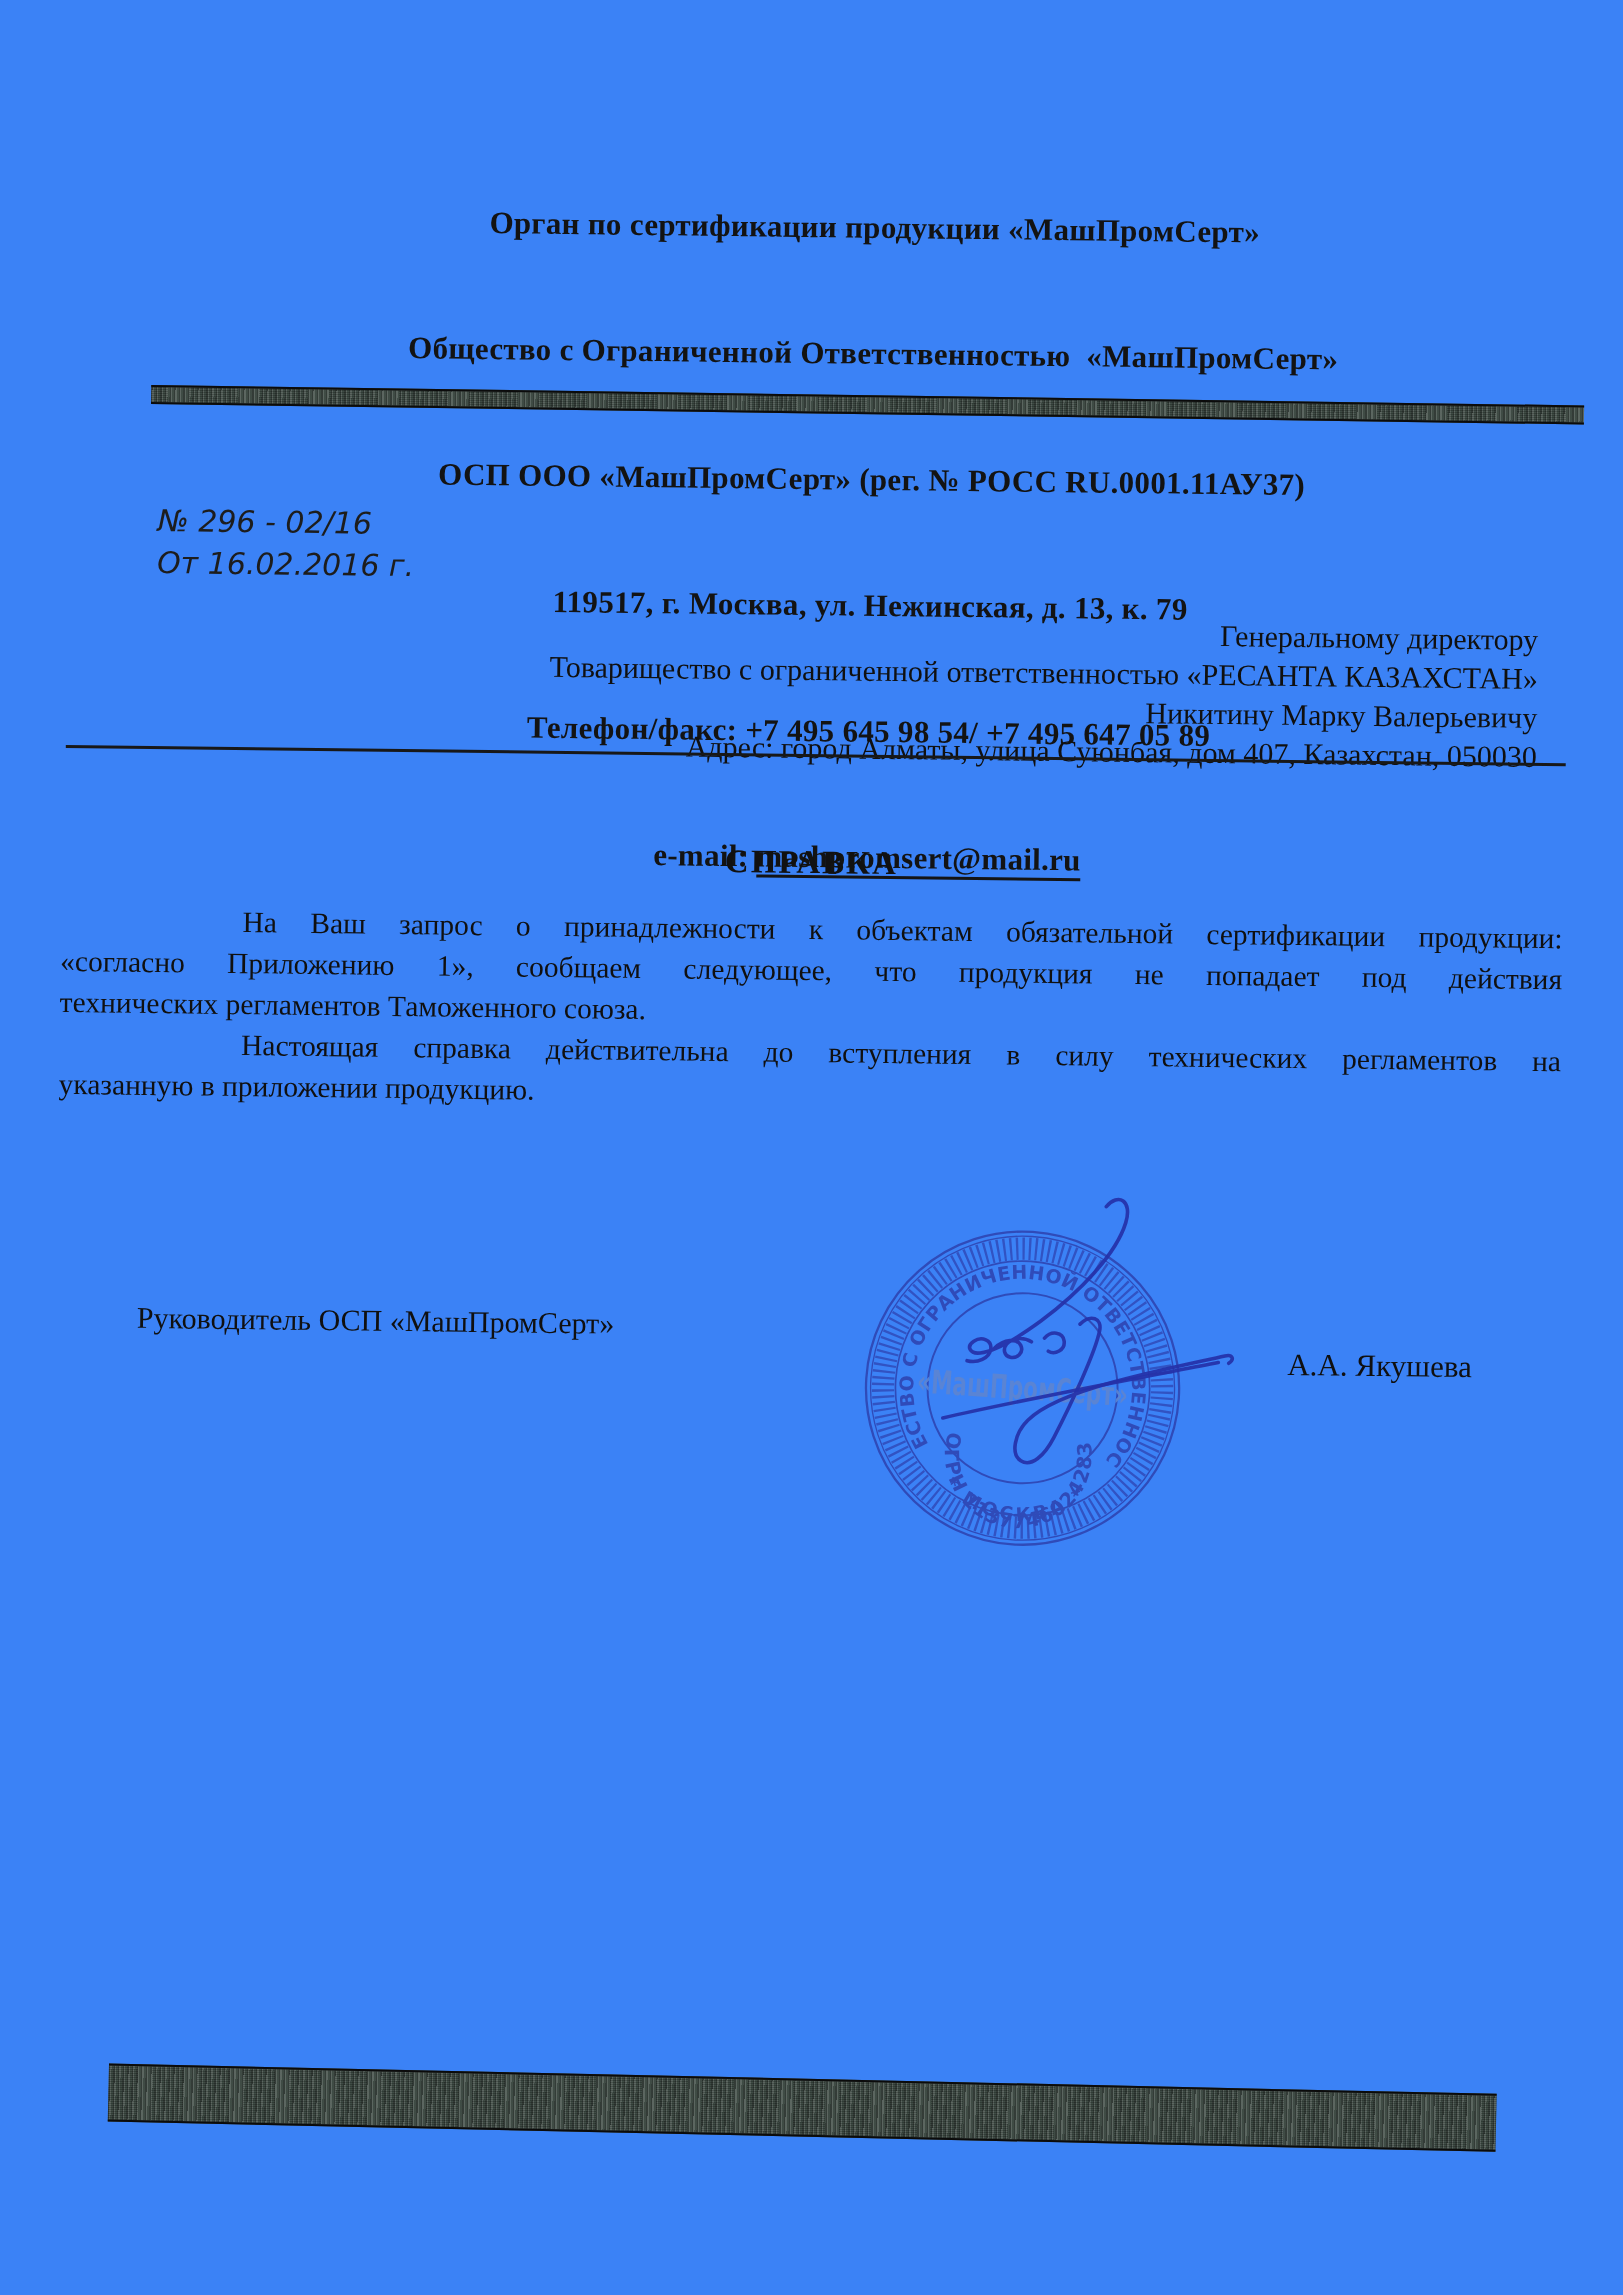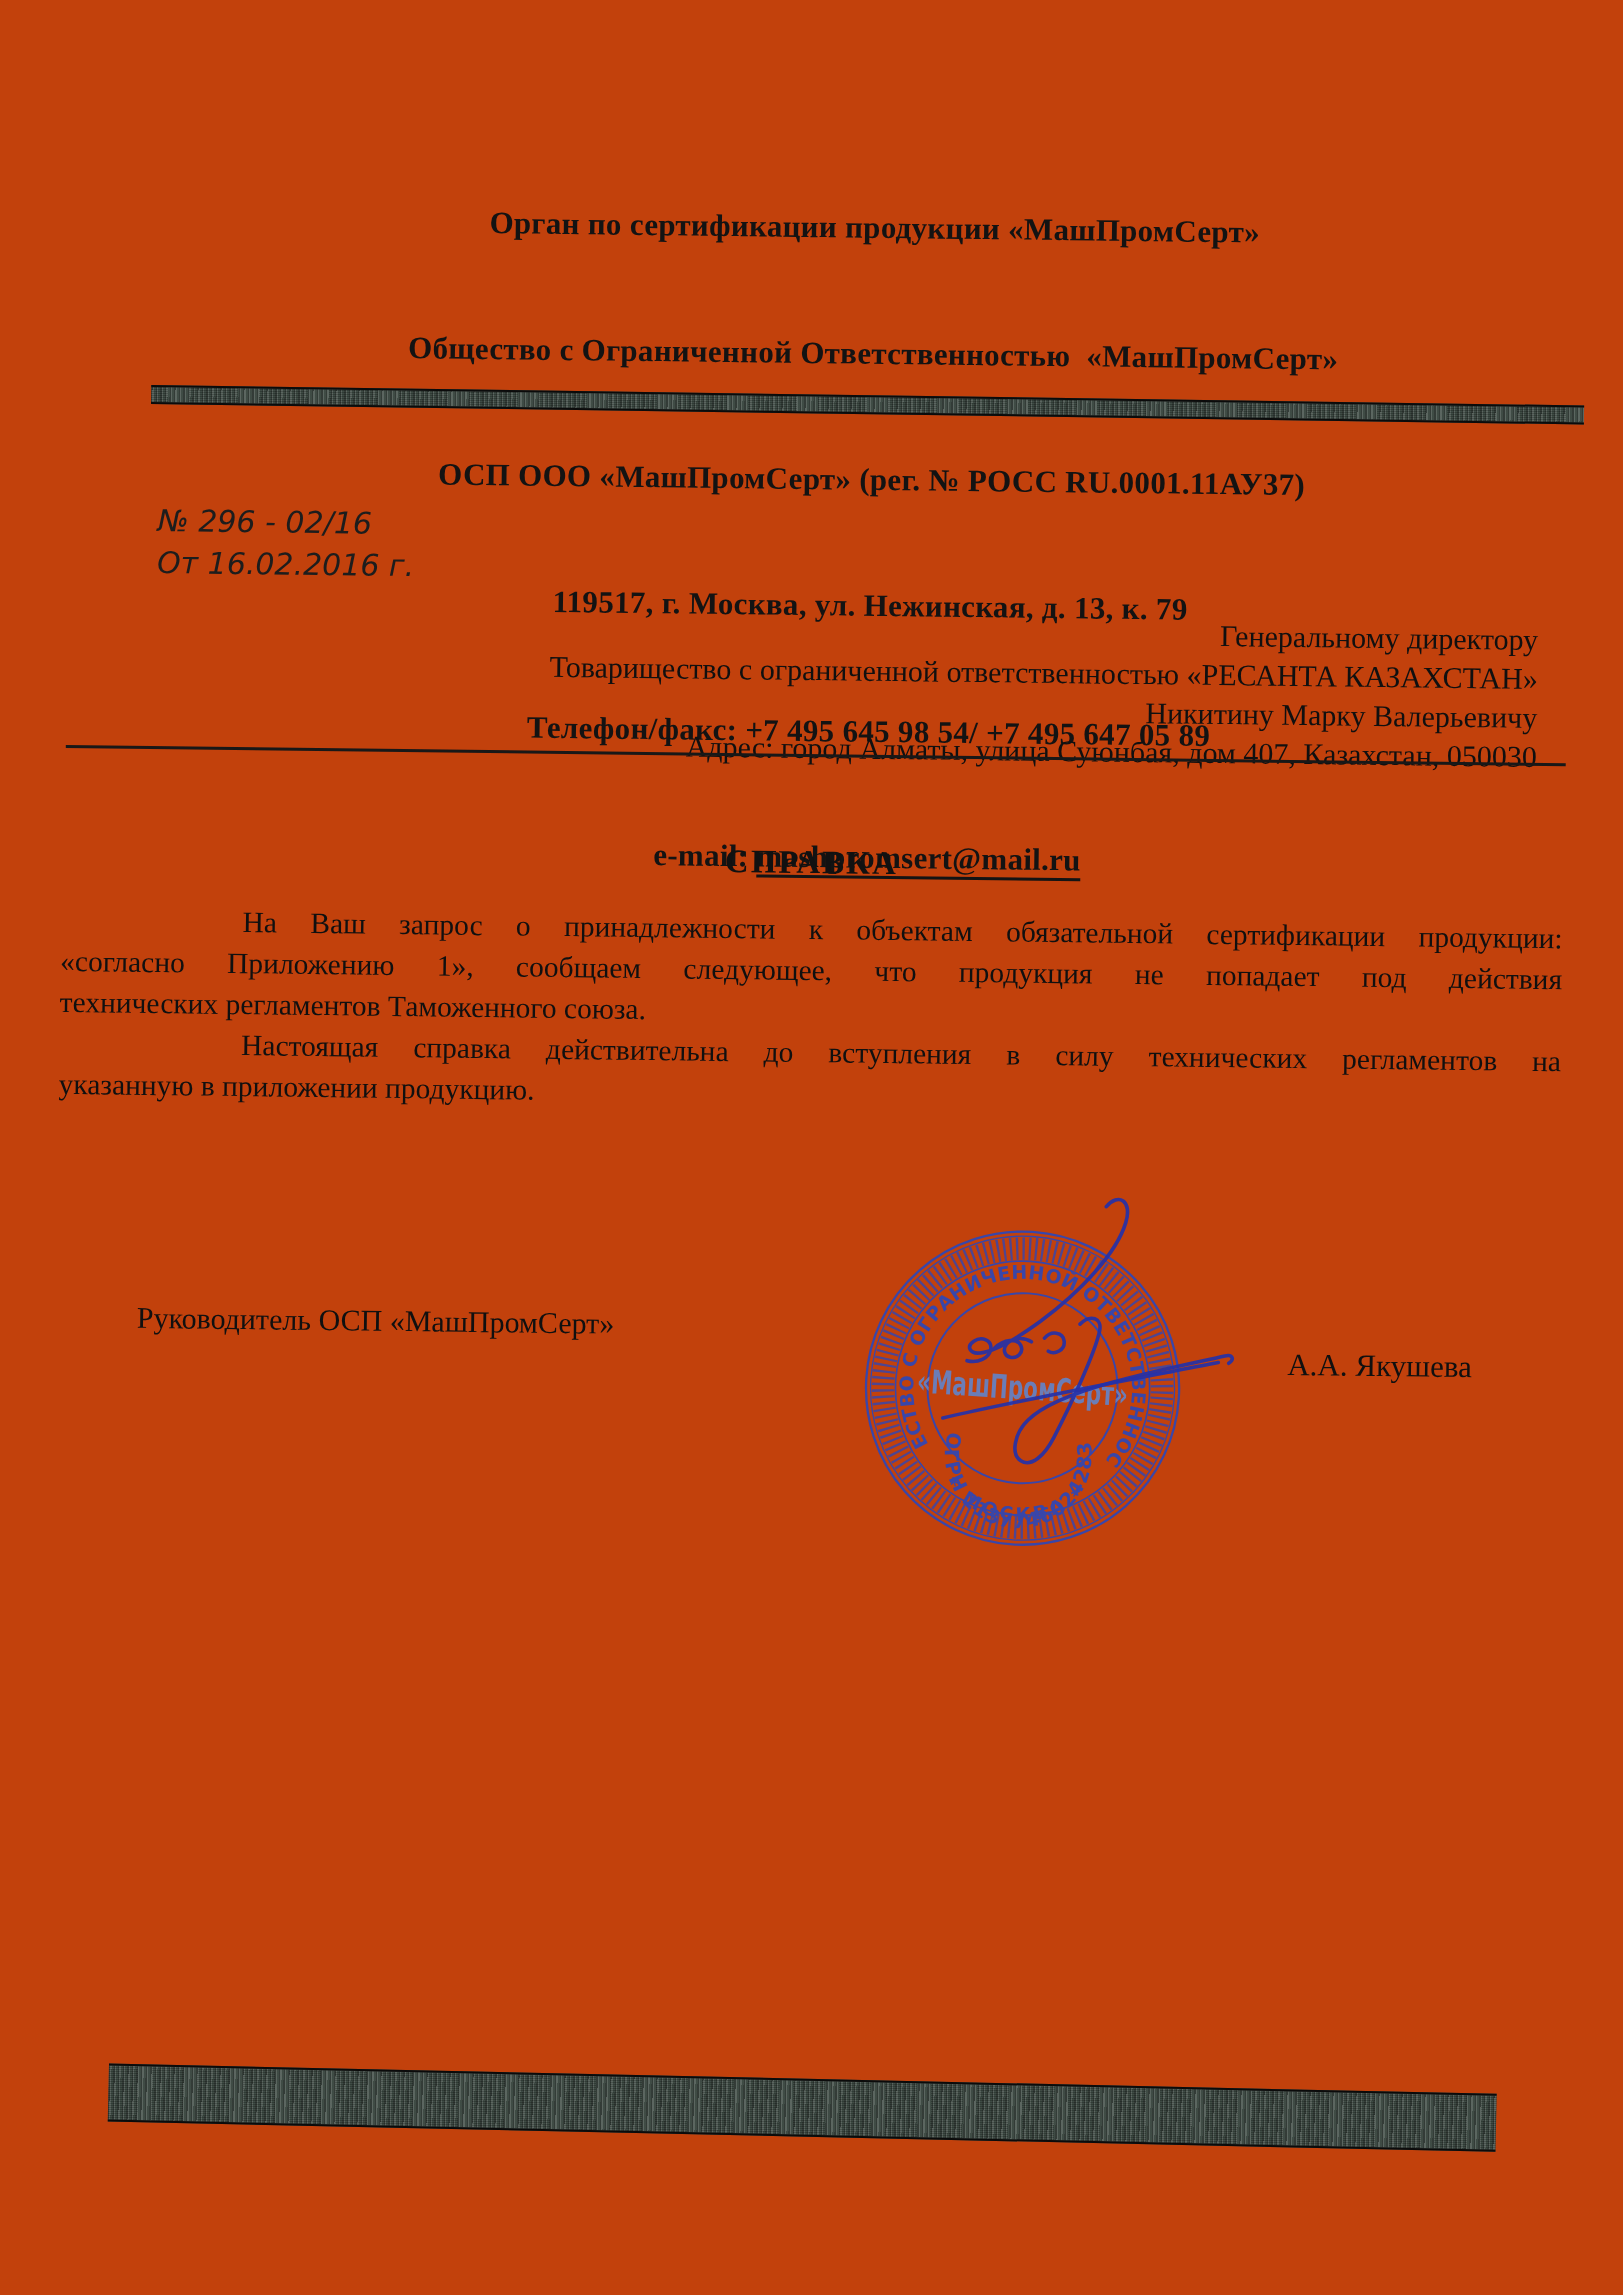--- a/index.html
+++ b/index.html
@@ -3,21 +3,21 @@
 <meta charset="utf-8">
 <style>
   html, body { margin:0; padding:0; }
   body {
     width:1623px; height:2295px;
     background:#f4f4f2;
     font-family:"Liberation Serif","DejaVu Serif",serif;
   }
   .sheet {
     position:relative; width:1623px; height:2295px;
-    background:#c2410c; overflow:hidden; color:#151515;
+    background:#3b82f6; overflow:hidden; color:#151515;
   }
   .tilt {
     position:absolute; left:0; top:0; width:1623px; height:2295px;
     transform:rotate(0.7deg); transform-origin:812px 0;
   }
 
   
   .letterhead {
     position:absolute; left:367px; top:122px; width:1021px;
     text-align:center; font-weight:bold;

